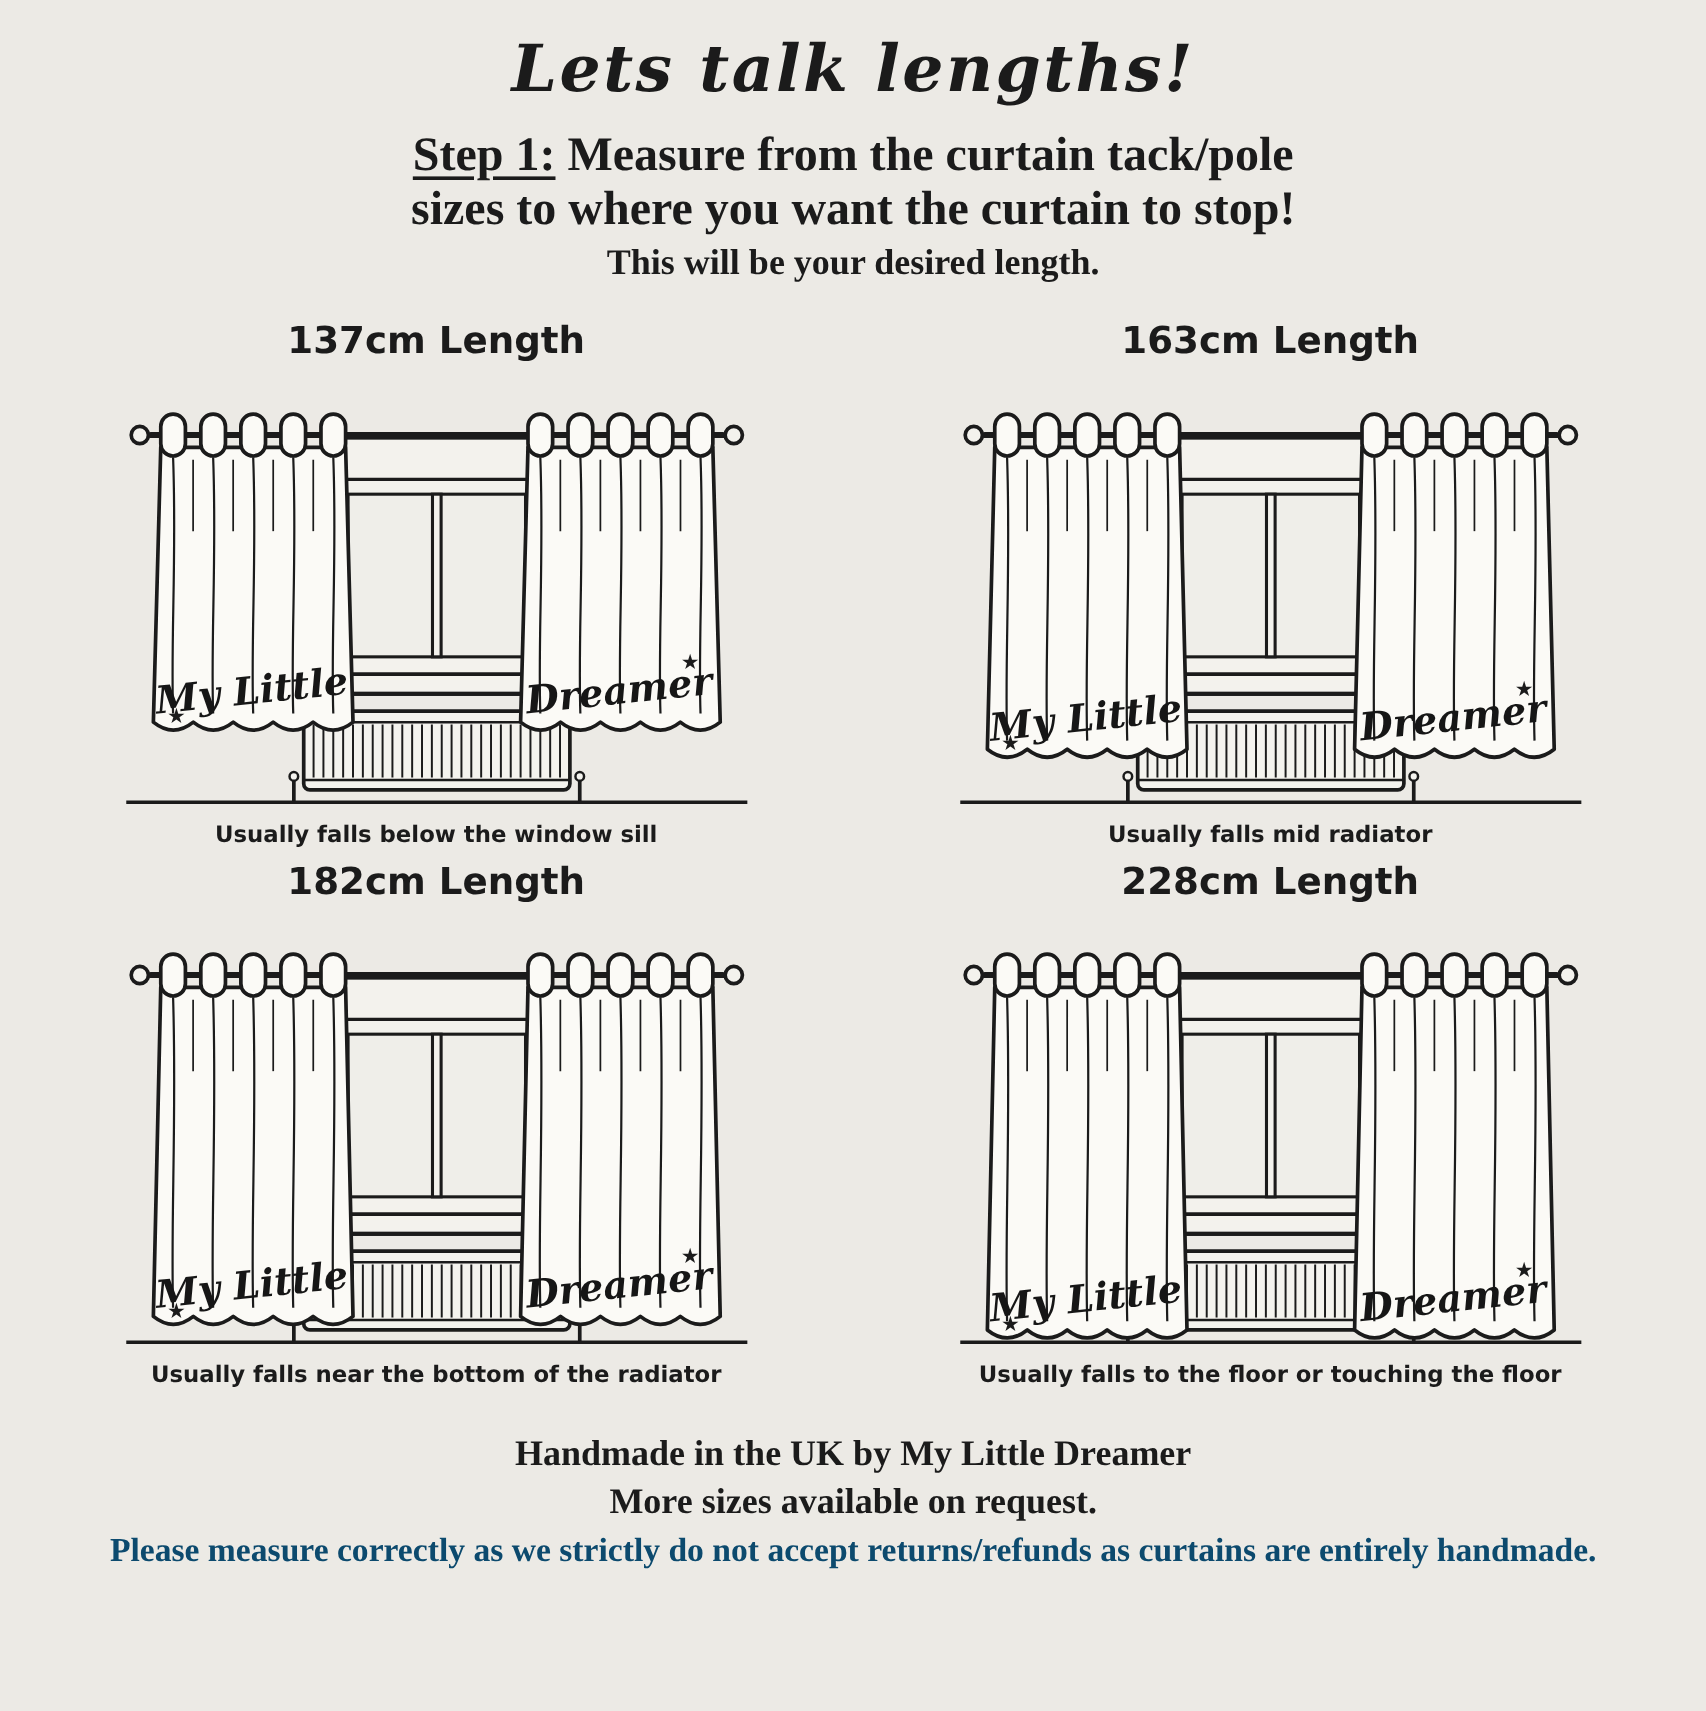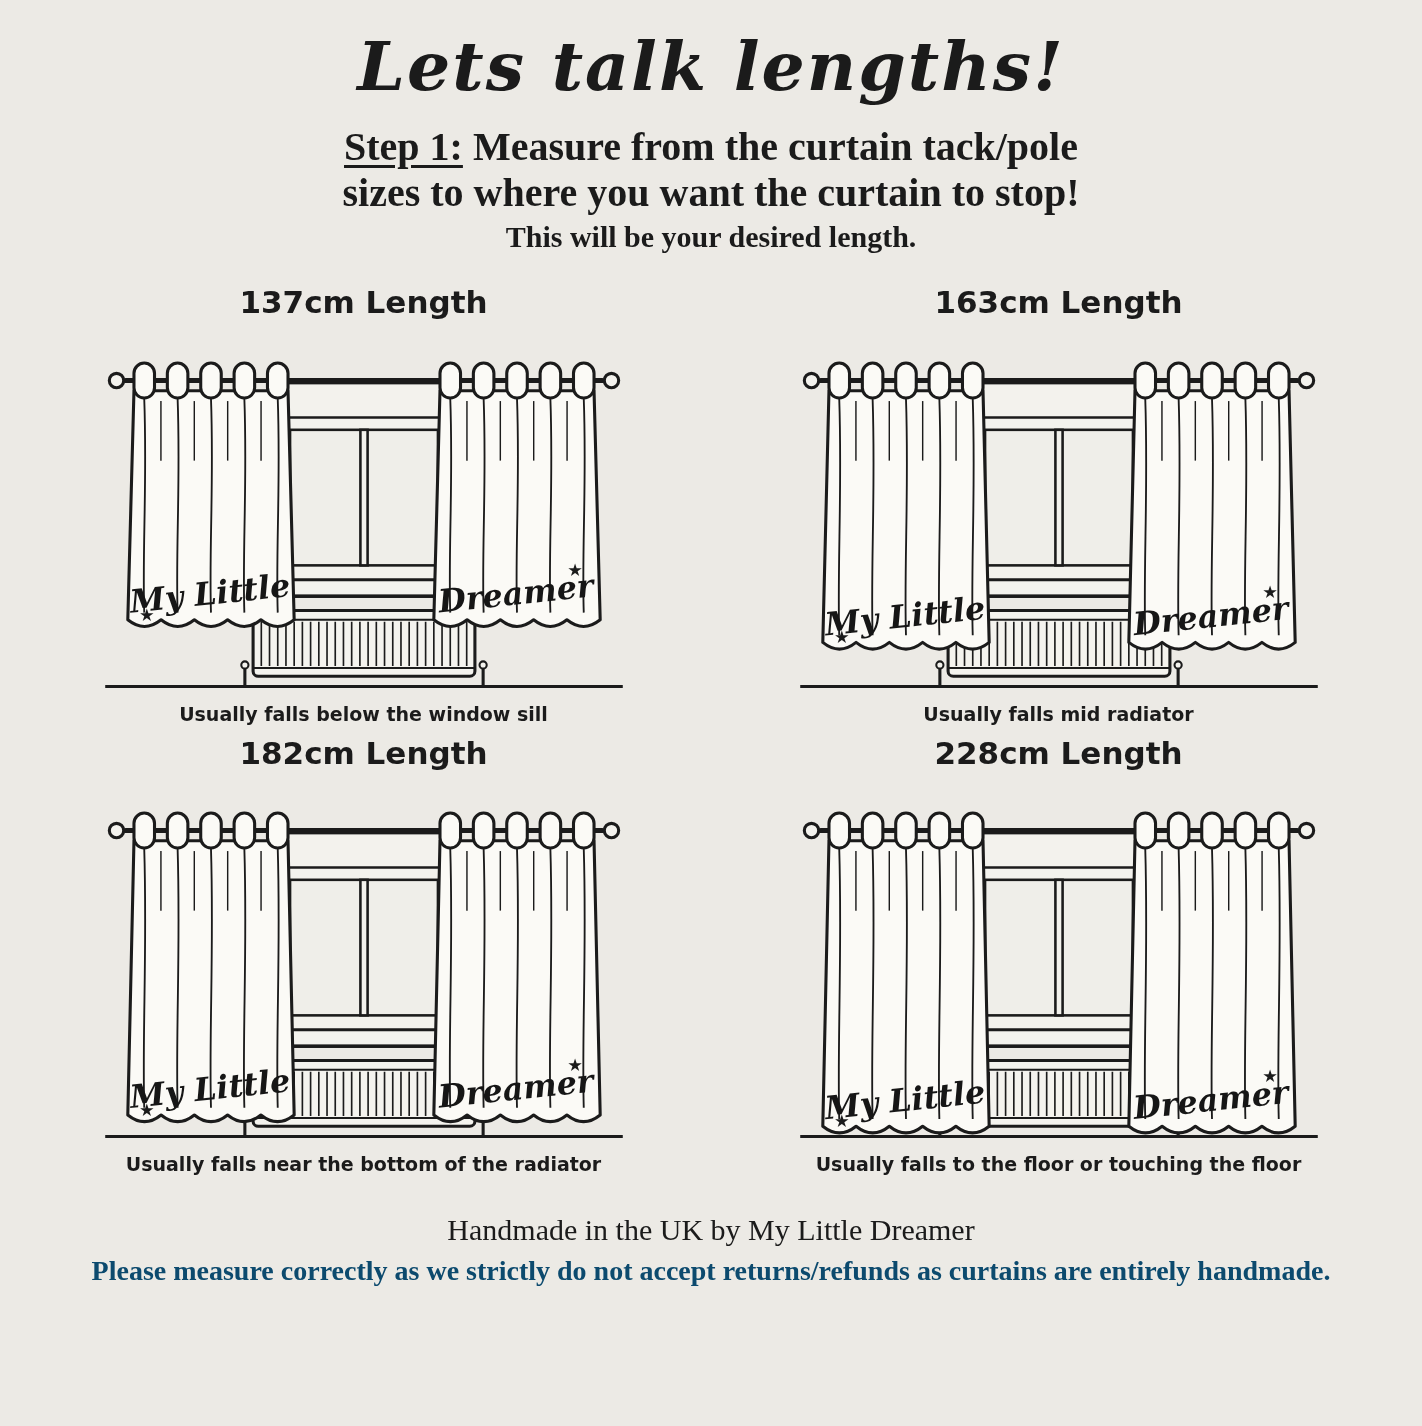--- a/index.html
+++ b/index.html
@@ -4,36 +4,36 @@
 <style>
   html,body{margin:0;padding:0}
   body{
     width:1422px;height:1426px;overflow:hidden;
     background:#ECEAE5;color:#1B1B1B;
     font-family:"Liberation Serif",serif;
   }
   .title{
     margin:22px 0 4px;text-align:center;
     font-family:"DejaVu Serif",serif;font-style:italic;font-weight:700;
-    font-size:68px;line-height:1.3;letter-spacing:2px;
+    font-size:54px;line-height:1.3;letter-spacing:2px;
   }
   .step{margin-top:14px;text-align:center;font-weight:700}
   .step-l12{font-size:40px;line-height:1.13}
   .step-label{text-decoration:underline;text-decoration-thickness:3px;text-underline-offset:5px}
   .step-l3{font-size:30px;line-height:1.25;margin-top:3px}
   .grid{
     display:grid;grid-template-columns:1fr 1fr;
     column-gap:24px;row-gap:42px;
     width:1380px;margin:30px auto 0;gap:10px;
   }
   .cell{display:flex;flex-direction:column;align-items:center;margin:0}
   .heading{font-family:"DejaVu Sans",sans-serif;font-weight:700;font-size:31px;line-height:1.15;margin-bottom:2px;white-space:nowrap}
   .caption{font-family:"DejaVu Sans",sans-serif;font-weight:700;font-size:19px;line-height:1.2;margin-top:0;white-space:nowrap}
   .footer{margin-top:34px;text-align:center}
-  .f1{font-weight:400;font-size:30px;line-height:1.35;white-space:nowrap}
+  .f1{font-weight:700;font-size:30px;line-height:1.35;white-space:nowrap}
   .f2{font-weight:700;font-size:30px;line-height:1.35;white-space:nowrap}
   .f3{font-weight:700;font-size:28px;line-height:1.4;color:#0c4a6e;white-space:nowrap}
   svg{display:block}
 </style>
 </head>
 <body>
 
 <header>
   <h1 class="title">Lets talk lengths!</h1>
   <div class="step">
@@ -325,14 +325,15 @@
       <text x="409" y="329" text-anchor="middle" transform="rotate(-6 409 329)" style="font-family:'DejaVu Serif',serif;font-style:italic;font-weight:bold;font-size:31px" fill="#161616">Dreamer</text>
       <text x="458" y="301" font-size="17" fill="#1B1B1B">★</text>
     </g>
     </svg>
         <div class="caption">Usually falls to the floor or touching the floor</div>
       </figure>
   </main>
 
 <footer class="footer">
   <div class="f1">Handmade in the UK by My Little Dreamer</div>
+  <div class="f2">More sizes available on request.</div>
   <div class="f3">Please measure correctly as we strictly do not accept returns/refunds as curtains are entirely handmade.</div>
 </footer>
 
 </body></html>

